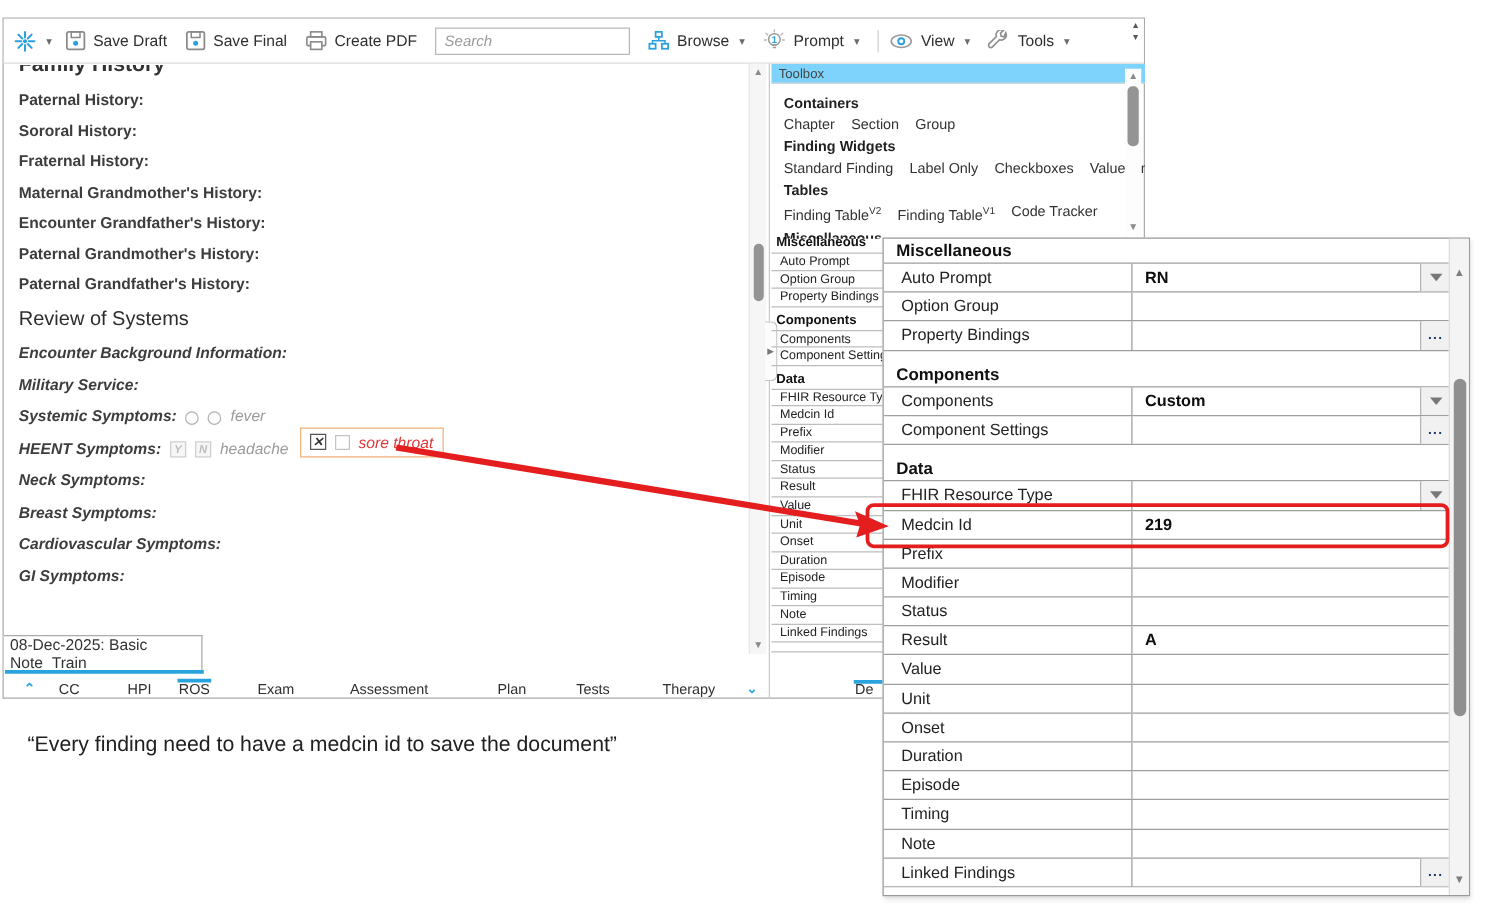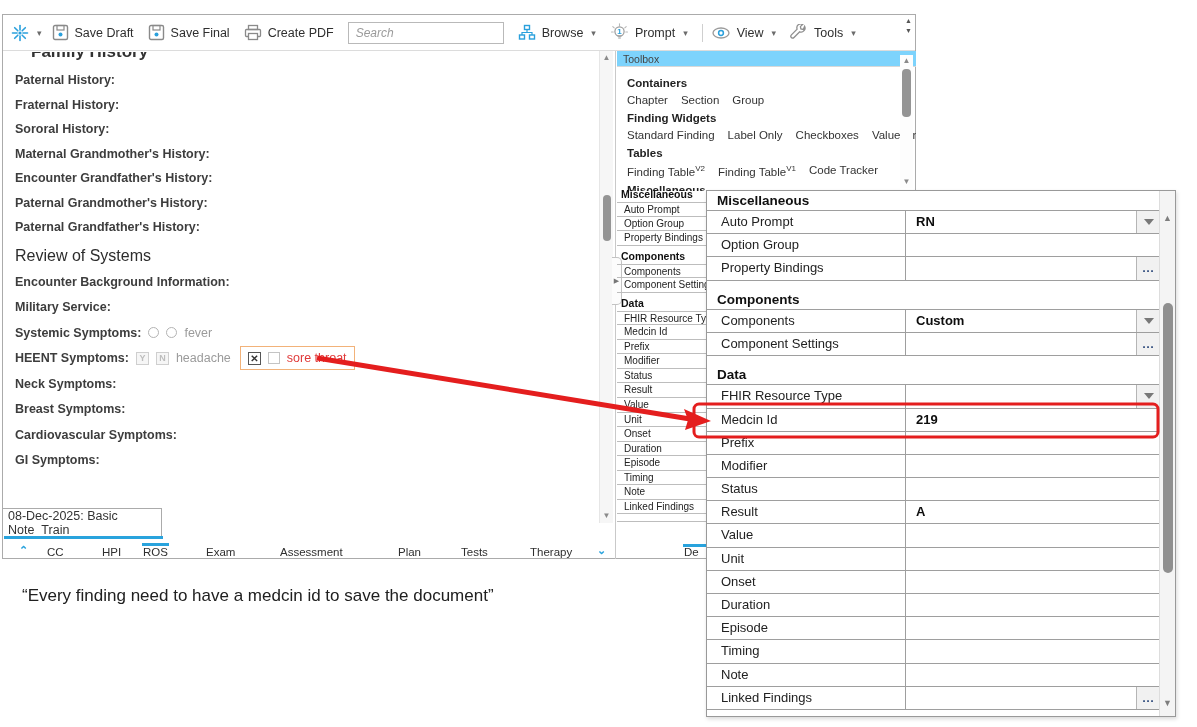--- a/index.html
+++ b/index.html
@@ -12,24 +12,24 @@
   #toolbar { position:absolute; left:0; top:0; width:100%; height:36px; border-bottom:1px solid #dcdcdc; display:flex; align-items:center; padding:0 8px; background:#fff; }
   .tbtn { display:flex; align-items:center; gap:6px; font-size:12.5px; color:#2f2f2f; margin-right:14px; white-space:nowrap; }
   .caret { font-size:9px; color:#6b6b6b; margin-left:2px; }
   #search { width:156px; height:22px; border:1px solid #b9b9b9; font-style:italic; font-size:12px; color:#555; padding:0 7px; font-family:"Liberation Sans",sans-serif; margin-right:14px; }
   #search::placeholder { color:#9a9a9a; font-style:italic; }
   .tsep { width:1px; height:18px; background:#cfcfcf; margin:0 8px 0 0; }
   .tb-spin { position:absolute; right:3px; top:2px; display:flex; flex-direction:column; gap:3px; font-size:7px; color:#555; line-height:7px; }
 
   
   #doc { position:absolute; left:12px; top:37px; width:578px; height:456px; overflow:hidden; }
-  .clip-head { font-size:17px; font-weight:600; color:#333; margin:-10px 0 11px 16px; }
+  .clip-head { font-size:17px; font-weight:600; color:#333; margin:-10px 0 11px 0; }
   .fam { font-weight:bold; font-size:12.5px; color:#3d3d3d; margin-bottom:10.5px; }
   .ros-head { font-size:16px; font-weight:400; color:#2d2d2d; margin:13px 0 9px 0; }
-  .drow { display:flex; align-items:center; gap:7px; font-size:12.5px; margin-bottom:10.5px; height:15px; }
+  .drow { display:flex; align-items:flex-end; gap:7px; font-size:12.5px; margin-bottom:10.5px; height:15px;font-style:italic; }
   .lbl { font-weight:bold; color:#3d3d3d; }
   .gray { color:#9b9b9b; }
   .radio { width:11px; height:11px; border:1.5px solid #b3b3b3; border-radius:50%; background:#fff; }
   .ynbox { width:13px; height:13px; border:1px solid #cfcfcf; background:#f6f6f6; color:#bdbdbd; font-size:9px; font-weight:bold; display:flex; align-items:center; justify-content:center; }
   .cb { width:12px; height:12px; border:1px solid #c4c4c4; background:#fff; }
   .cbx { width:13px; height:13px; border:1px solid #555; background:#fff; color:#333; font-size:10px; font-weight:bold; display:flex; align-items:center; justify-content:center; }
   .sore { display:inline-flex; align-items:center; gap:7px; border:1px solid #f2b279; padding:4px 7px; color:#e03a3a; }
 
   
   .note-tab { position:absolute; left:0; top:493px; width:159px; height:28px; border-top:1px solid #ababab; border-right:1px solid #ababab; background:#fff; font-size:12.5px; color:#333; display:flex; align-items:center; padding-left:5px; }
@@ -175,22 +175,22 @@
     </div>
     <div class="tb-spin">
       <span>▲</span>
       <span>▼</span>
     </div>
   </div>
 
   <div id="doc">
     <div class="clip-head">Family History</div>
     <div class="fam">Paternal History:</div>
+    <div class="fam">Sororal History:</div>
     <div class="fam">Fraternal History:</div>
-    <div class="fam">Sororal History:</div>
     <div class="fam">Maternal Grandmother's History:</div>
     <div class="fam">Encounter Grandfather's History:</div>
     <div class="fam">Paternal Grandmother's History:</div>
     <div class="fam">Paternal Grandfather's History:</div>
 
     <div class="ros-head">Review of Systems</div>
 
     <div class="drow">
         <span class="lbl">Encounter Background Information:</span>
       </div>

